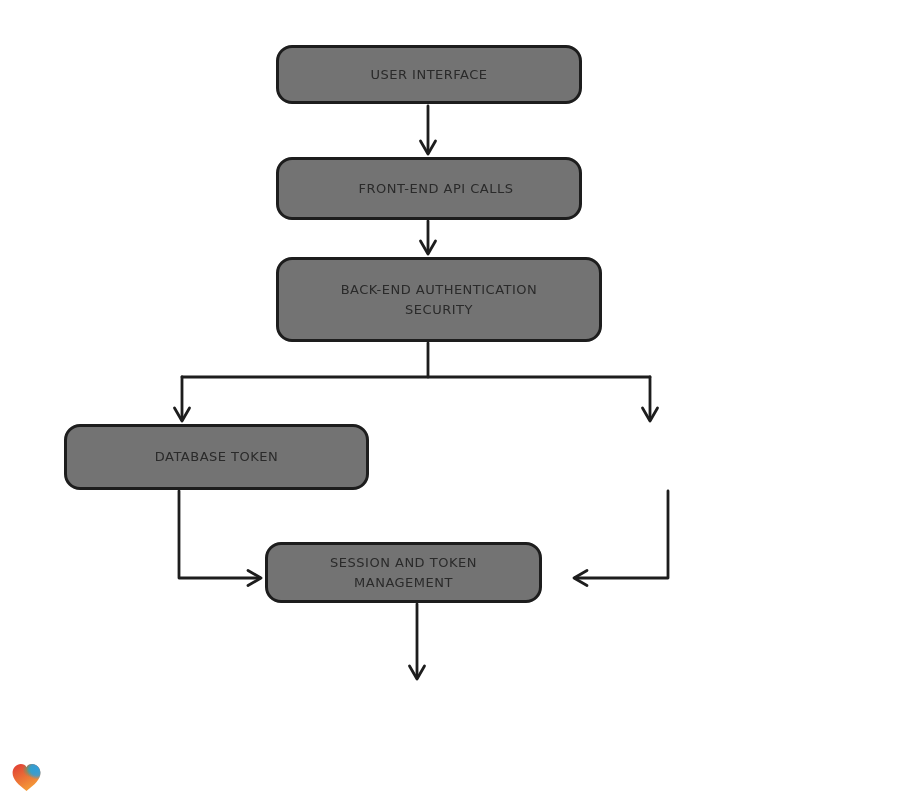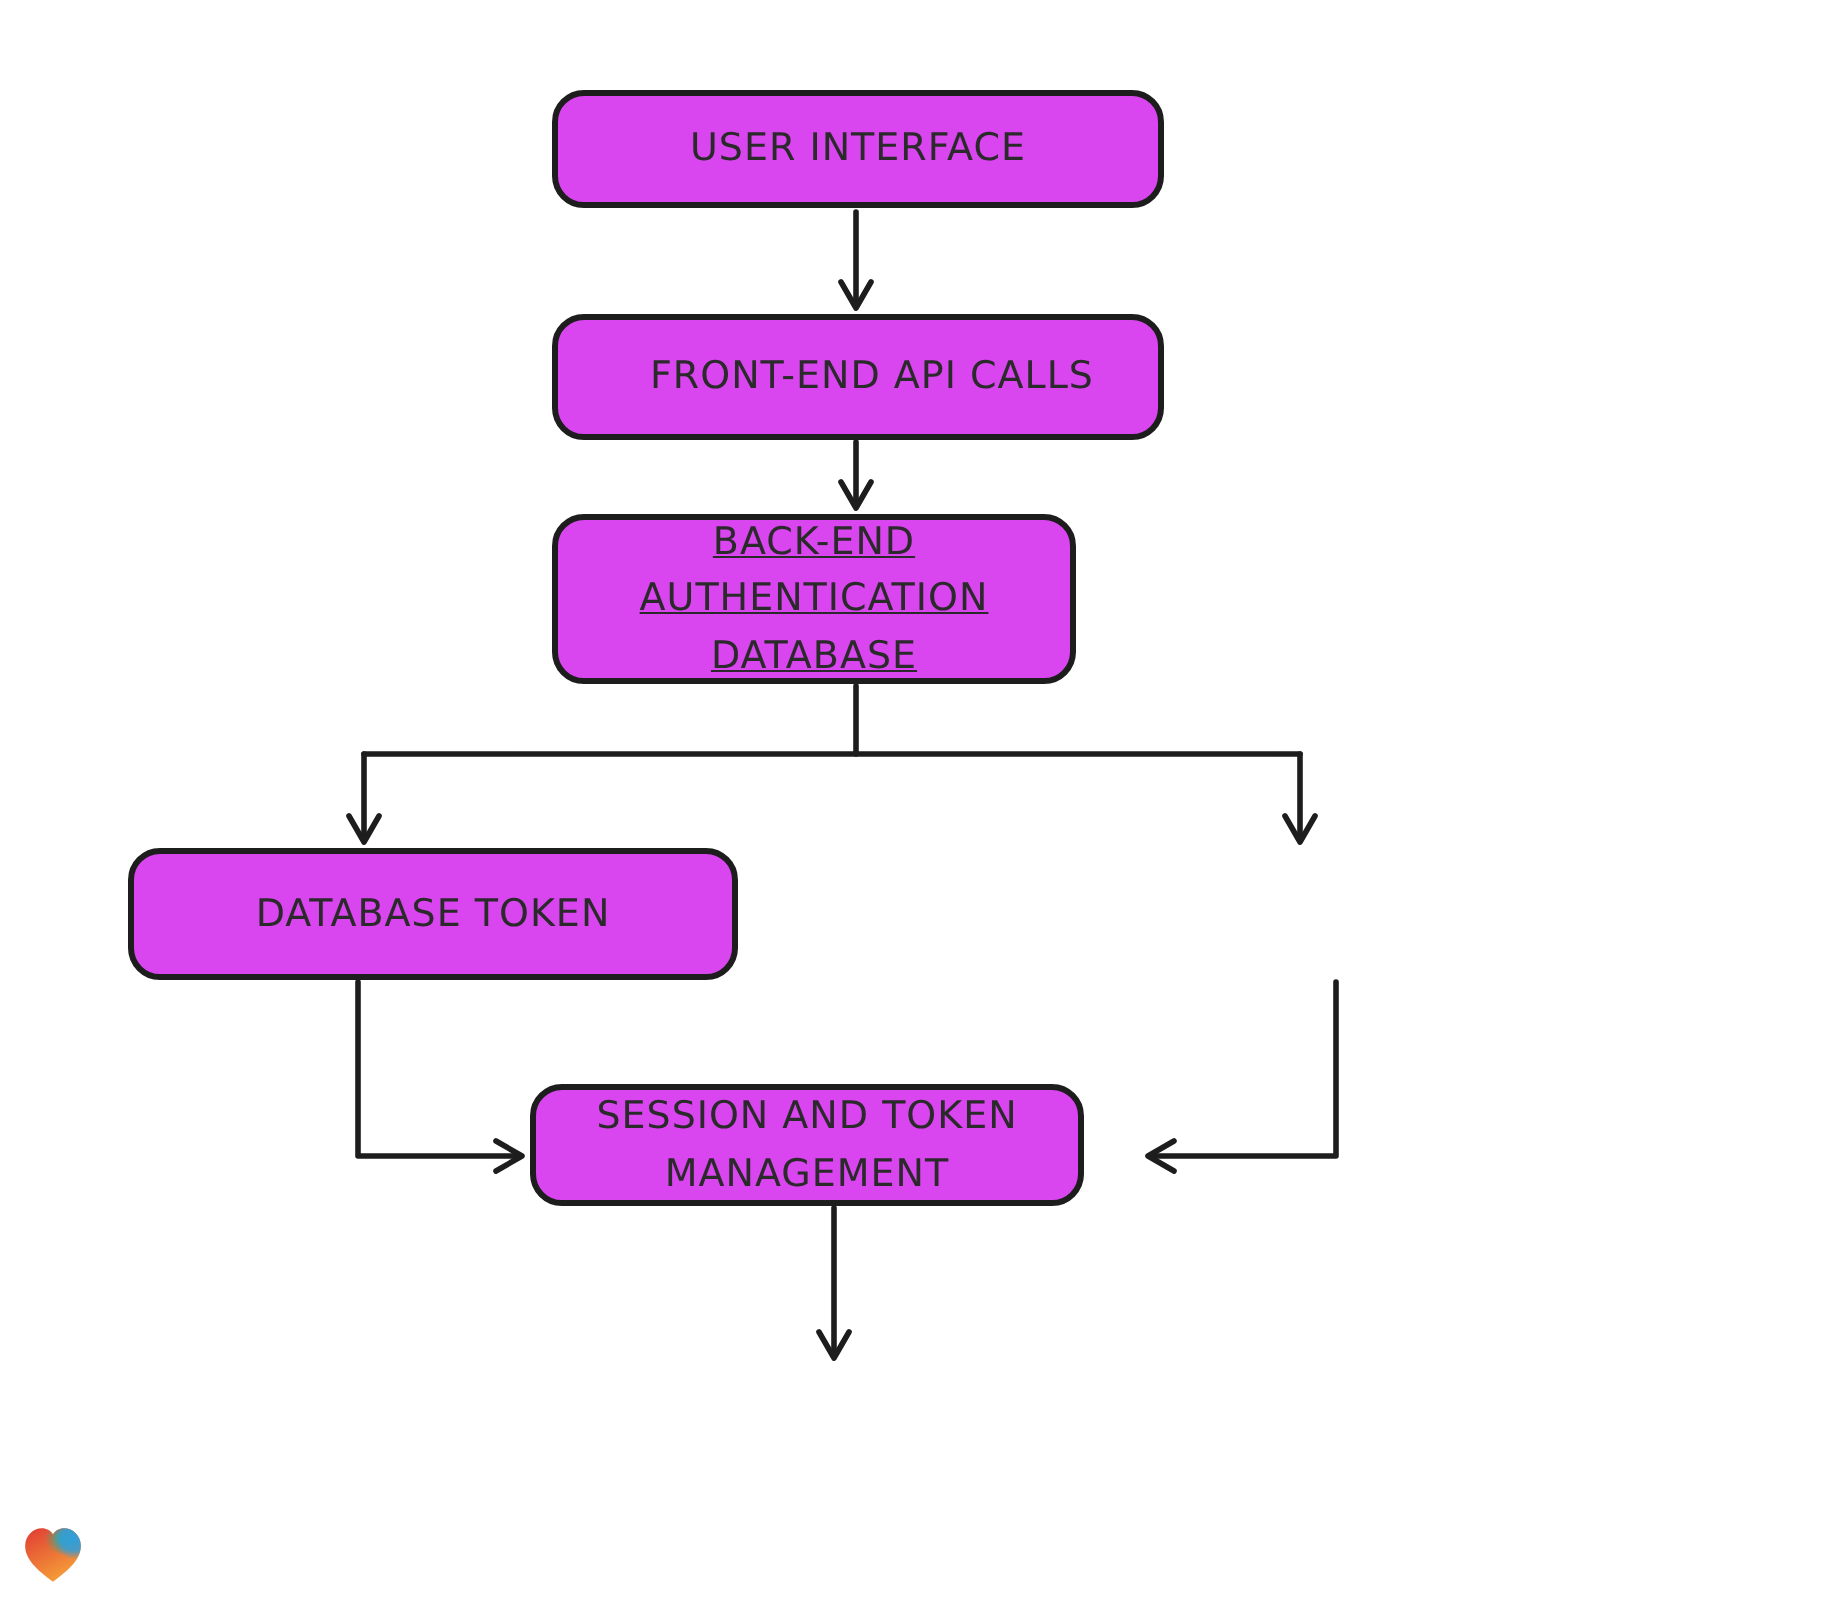--- a/index.html
+++ b/index.html
@@ -20,37 +20,37 @@
   .connectors path {
     fill: none;
     stroke: #1d1d1d;
     stroke-width: 2.8;
     stroke-linecap: round;
     stroke-linejoin: round;
   }
   .node {
     position: absolute;
     box-sizing: border-box;
-    background: #d946ef;
+    background: #737373;
     border: 3px solid #1d1d1d;
     border-radius: 16px;
     display: flex;
     flex-direction: column;
     align-items: center;
     justify-content: center;
     text-align: center;
-    font-size: 19px;
+    font-size: 13px;
     letter-spacing: 0.5px;
     color: #2a2a2a;
     line-height: 1.5;
   }
   .node .line { display: block; }
   #node-user-interface                  { left: 276px; top: 45px;  width: 306px; height: 59px; }
   #node-front-end-api-calls             { left: 276px; top: 157px; width: 306px; height: 63px; padding-left: 14px; }
-  #node-back-end-authentication-service { left: 276px; top: 257px; width: 262px; height: 85px; text-decoration: underline; }
+  #node-back-end-authentication-service { left: 276px; top: 257px; width: 326px; height: 85px; }
   #node-database-layer                  { left: 64px;  top: 424px; width: 305px; height: 66px; }
   #node-third-party-authentication      { left: 453px; top: 424px; width: 305px; height: 66px; }
   #node-session-and-token-management    { left: 265px; top: 542px; width: 277px; height: 61px; }
   #node-security-measures               { left: 270px; top: 683px; width: 308px; height: 65px; }
   .brand-logo {
     position: absolute;
     left: 10px;
     top: 761px;
     width: 33px;
     height: 33px;
@@ -100,21 +100,21 @@
   <div class="node" id="node-user-interface">
     <span class="line">USER INTERFACE</span>
   </div>
 
   <div class="node" id="node-front-end-api-calls">
     <span class="line">FRONT-END API CALLS</span>
   </div>
 
   <div class="node" id="node-back-end-authentication-service">
     <span class="line">BACK-END AUTHENTICATION</span>
-    <span class="line">DATABASE</span>
+    <span class="line">SECURITY</span>
   </div>
 
   <div class="node" id="node-database-layer">
     <span class="line">DATABASE TOKEN</span>
   </div>
 
 
   <div class="node" id="node-session-and-token-management">
     <span class="line">SESSION AND TOKEN</span>
     <span class="line">MANAGEMENT</span>

